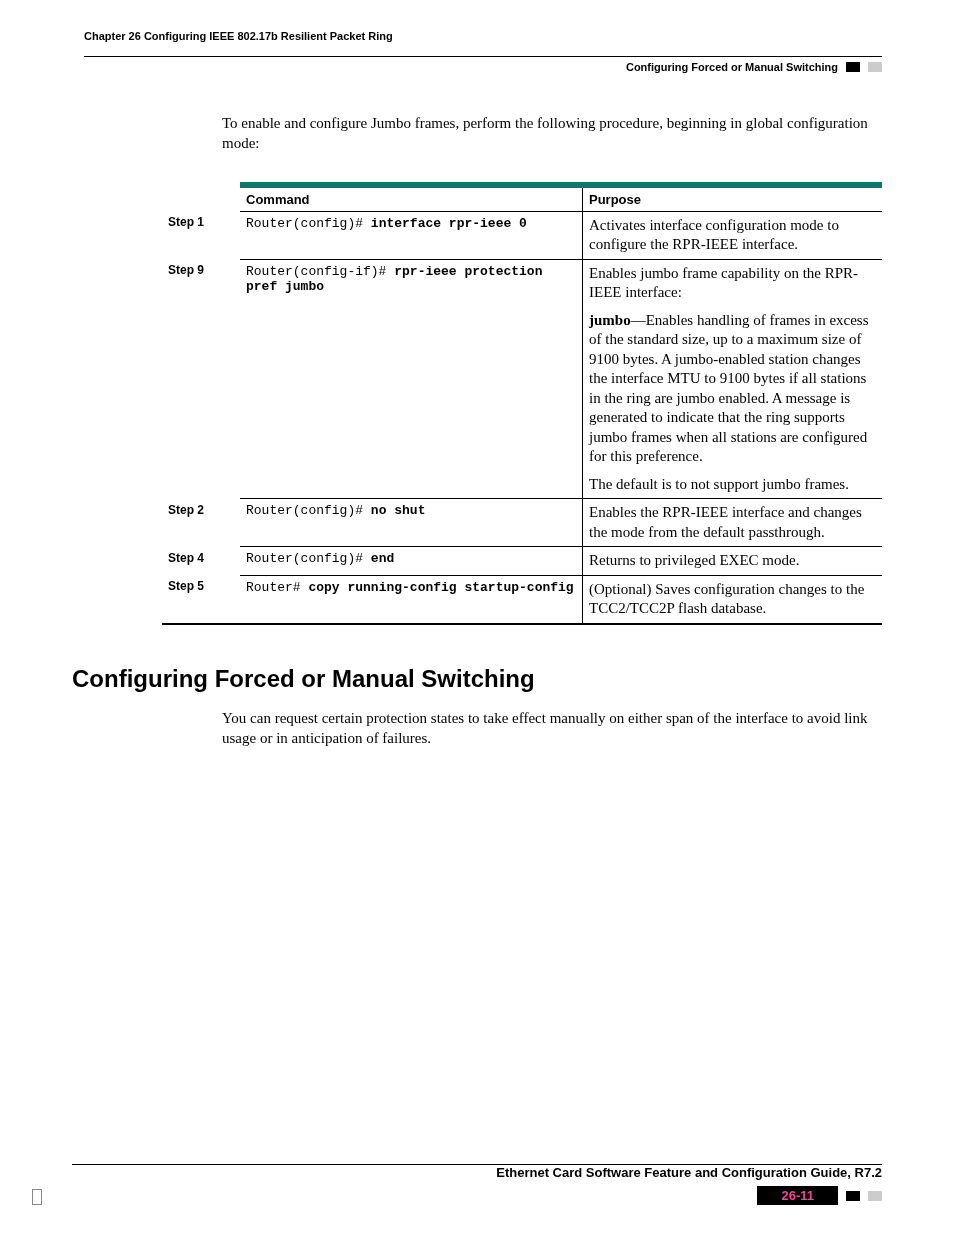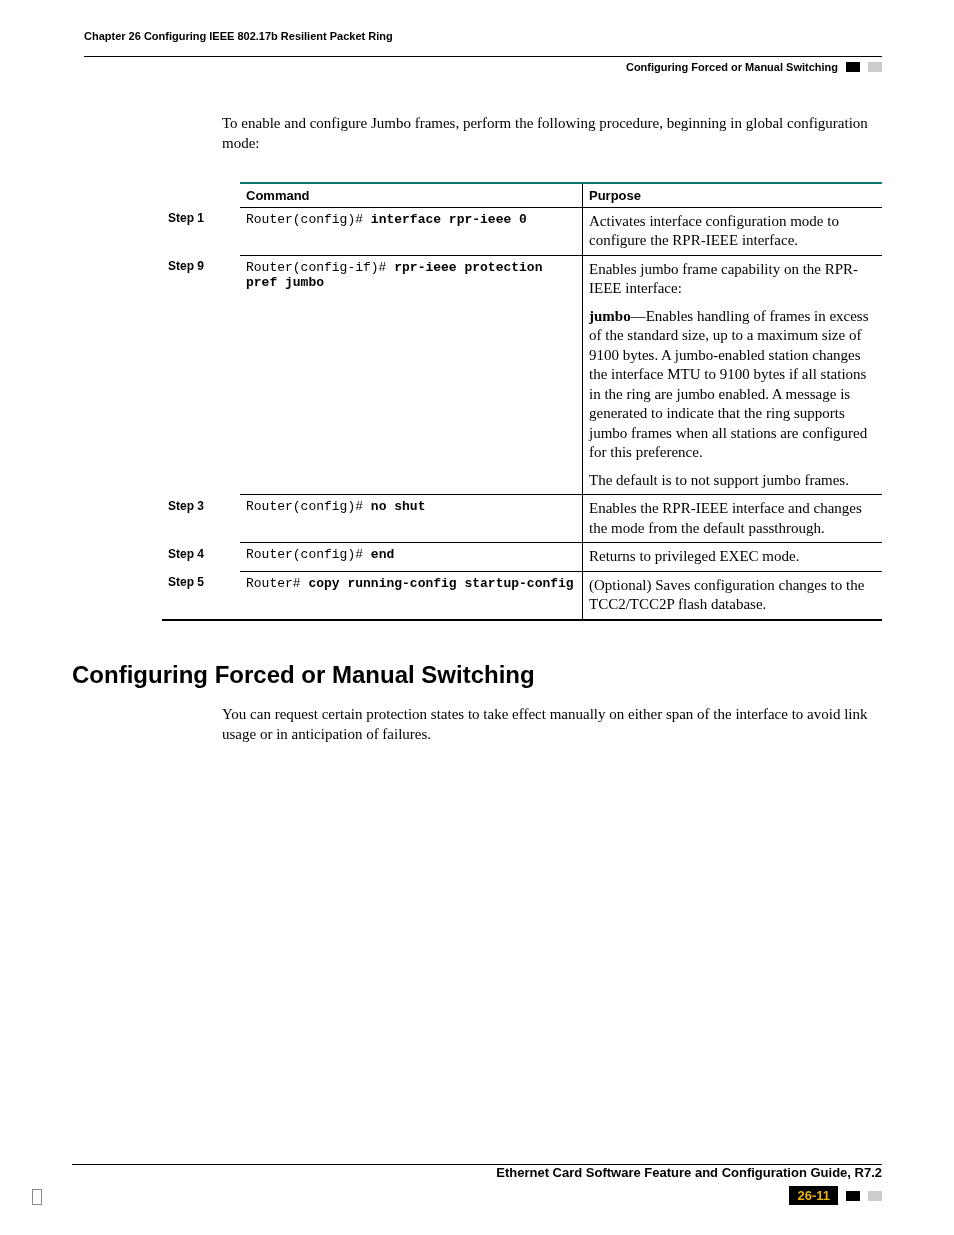--- a/index.html
+++ b/index.html
@@ -56,21 +56,21 @@
   table.cmd-table {
     border-collapse: collapse;
     width: 100%;
     margin-left: 0;
   }
   table.cmd-table th {
     font-family: Arial, Helvetica, sans-serif;
     font-weight: bold;
     font-size: 13px;
     text-align: left;
-    border-top: 2px solid #0f766e;
+    border-top: 6px solid #0f766e;
     border-bottom: 1px solid #000;
     padding: 4px 6px;
     vertical-align: top;
   }
   table.cmd-table td {
     vertical-align: top;
     padding: 4px 6px;
     border-bottom: 1px solid #000;
     margin-top: 40px;
   }
@@ -131,25 +131,25 @@
     padding-bottom: 2px;
   }
   .footer-row {
     display: flex;
     justify-content: flex-end;
     align-items: center;
     gap: 8px;
   }
   .page-num-box {
     background: #000;
-    color: #eab308;
-    font-family: Arial, Helvetica, sans-serif;
-    font-weight: bold;
-    font-size: 13px;
-    padding: 2px 8px;
+    color: #ec4899;
+    font-family: Arial, Helvetica, sans-serif;
+    font-weight: bold;
+    font-size: 13px;
+    padding: 2px 24px;
   }
   .footer-left-marker {
     position: absolute;
     left: -40px;
     bottom: 0;
     width: 8px;
     height: 14px;
     border: 1px solid #888;
   }
   .table-wrap {
@@ -194,21 +194,21 @@
         <td class="cmd-col">
           <span class="prompt">Router(config-if)# </span><span class="cmd">rpr-ieee protection pref jumbo</span>
         </td>
         <td class="purpose-col">
           <p>Enables jumbo frame capability on the RPR-IEEE interface:</p>
           <p><b>jumbo</b><span>—Enables handling of frames in excess of the standard size, up to a maximum size of 9100 bytes. A jumbo-enabled station changes the interface MTU to 9100 bytes if all stations in the ring are jumbo enabled. A message is generated to indicate that the ring supports jumbo frames when all stations are configured for this preference.</span></p>
           <p>The default is to not support jumbo frames.</p>
         </td>
       </tr>
       <tr>
-        <td class="step-col">Step 3</td>
+        <td class="step-col">Step 2</td>
         <td class="cmd-col">
           <span class="prompt">Router(config)# </span><span class="cmd">no shut</span>
         </td>
         <td class="purpose-col">
           <p>Enables the RPR-IEEE interface and changes the mode from the default passthrough.</p>
         </td>
       </tr>
       <tr>
         <td class="step-col">Step 4</td>
         <td class="cmd-col">

